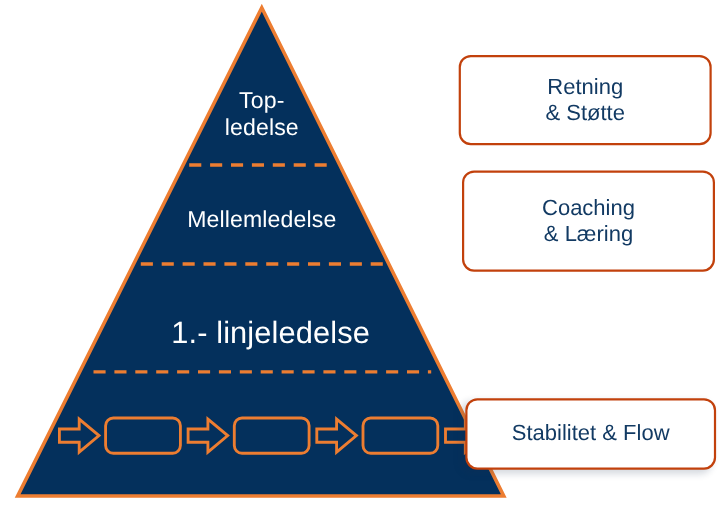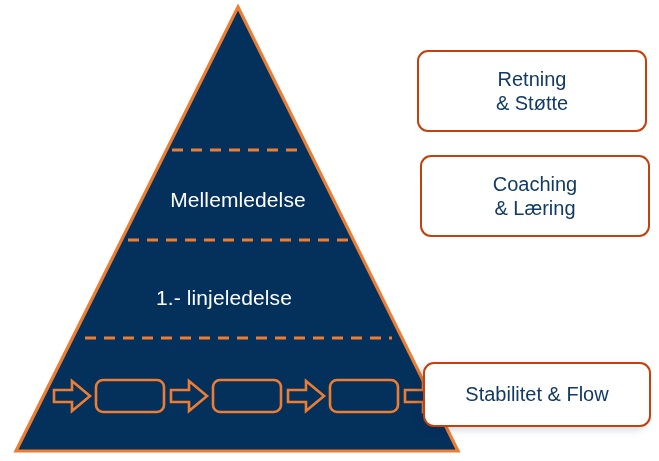--- a/index.html
+++ b/index.html
@@ -52,24 +52,24 @@
     font-size: 21px;
   }
   .tier-mid {
     left: 118px;
     top: 188px;
     width: 240px;
     font-size: 21px;
     text-align: center;
   }
   .tier-first {
-    left: 71px;
+    left: 93px;
     top: 286px;
     width: 306px;
-    font-size: 21px;
+    font-size: 28px;
   }
 
   
   .flow {
     position: absolute;
     left: 52px;
     top: 374px;
     width: 390px;
     height: 44px;
   }
@@ -86,21 +86,21 @@
     display: flex;
     align-items: center;
     justify-content: center;
     text-align: center;
     line-height: 1.22;
     white-space: pre-line;
     font-size: 20px;
     font-weight: 400;
   }
   .callout-1 { left: 417px; top: 50px;  width: 230px; height: 82px; }
-  .callout-2 { left: 420px; top: 155px; width: 230px; height: 82px; }
+  .callout-2 { left: 420px; top: 155px; width: 230px; height: 92px; }
   .callout-3 { left: 417px; top: 256px; width: 232px; height: 78px; }
   .callout-4 {
     left: 423px; top: 362px; width: 228px; height: 65px;
     box-shadow: -4px 3px 7px rgba(20,45,80,0.18);
   }
 </style>
 </head>
 <body>
 
 <div id="stage">
@@ -108,20 +108,22 @@
   <div class="pyramid-wrap">
     <svg class="pyramid-svg" width="475" height="461" viewBox="0 0 475 461">
 
       <polygon points="238,7 458,451 16,451" fill="#04305c" stroke="#ed7d31" stroke-width="3.2" stroke-linejoin="miter"></polygon>
 
       <line x1="172" y1="150" x2="305" y2="150" stroke="#ed7d31" stroke-width="3" stroke-dasharray="11 8"></line>
       <line x1="128" y1="240" x2="348" y2="240" stroke="#ed7d31" stroke-width="3" stroke-dasharray="11 8"></line>
       <line x1="85" y1="338" x2="392" y2="338" stroke="#ed7d31" stroke-width="3" stroke-dasharray="11 8"></line>
     </svg>
 
+    <div class="tier-label tier-top">Top-
+ledelse</div>
 
     <div class="tier-label tier-mid">Mellemledelse</div>
 
     <div class="tier-label tier-first">1.- linjeledelse</div>
 
     <div class="flow">
       <svg class="flow-svg" width="390" height="44" viewBox="0 0 390 44">
         <g fill="none" stroke="#ed7d31" stroke-width="2.6" stroke-linejoin="miter">
 
           <path d="M2,16 L20,16 L20,7 L38,22 L20,37 L20,28 L2,28 Z"></path>

